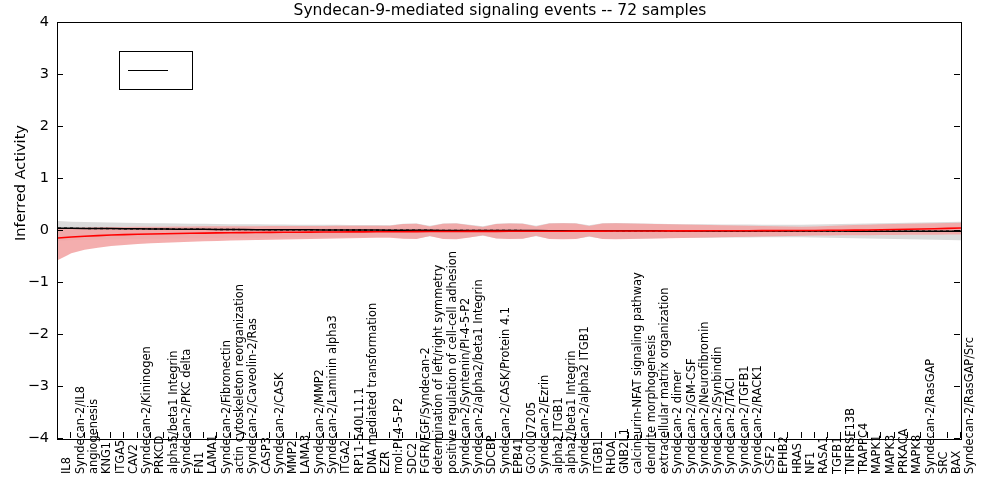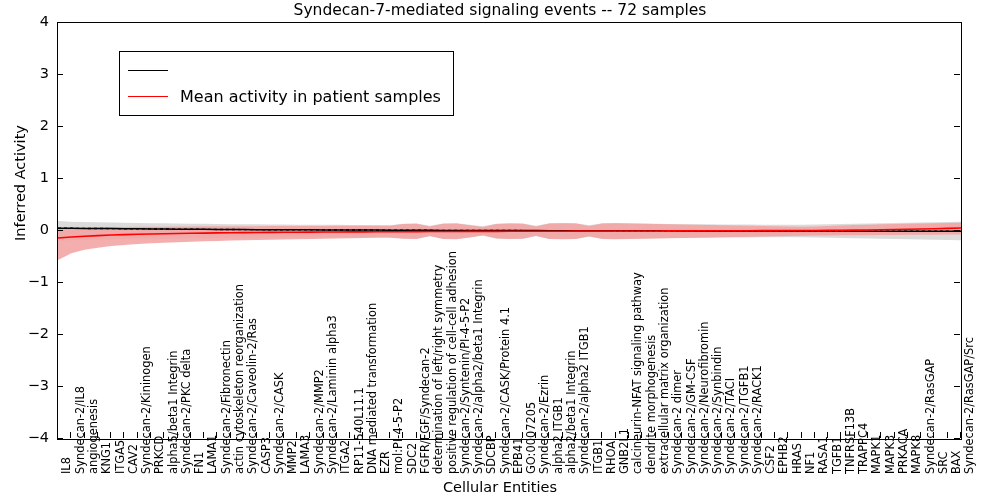--- a/index.html
+++ b/index.html
@@ -28,42 +28,38 @@
   .legend-row{display:flex;align-items:center;height:26px;}
   .legend-swatch{width:40px;height:0;border-top:1.6px solid #000;margin-right:12px;flex:0 0 auto;}
   .legend-swatch.red{border-top-color:#ff0000;}
   .legend-text{font-size:16px;color:#000;white-space:nowrap;}
 </style>
 </head>
 <body>
 
 <div id="page">
 
-  <div id="chart-title">Syndecan-7-mediated signaling events -- 72 samples</div>
+  <div id="chart-title">Syndecan-9-mediated signaling events -- 72 samples</div>
 
   <div id="plot-frame">
     <svg id="plot-svg" width="903" height="416">
       <g id="gray-band-g">
           <polygon points="0.00,198.12 13.28,198.64 26.56,198.90 39.84,199.16 53.12,199.42 66.40,199.68 79.68,199.94 92.96,200.20 106.24,200.20 119.51,200.46 132.79,200.72 146.07,200.72 159.35,200.98 172.63,201.24 185.91,201.24 199.19,201.24 212.47,201.50 225.75,201.50 239.03,201.76 252.31,201.76 265.59,201.76 278.87,201.76 292.15,202.02 305.43,202.02 318.71,202.02 331.99,202.28 345.26,200.72 358.54,200.46 371.82,202.80 385.10,200.46 398.38,200.20 411.66,201.76 424.94,203.32 438.22,200.72 451.50,200.20 464.78,200.46 478.06,202.80 491.34,200.20 504.62,199.94 517.90,200.20 531.18,202.28 544.46,200.20 557.74,199.94 571.01,200.20 584.29,200.46 597.57,200.72 610.85,200.98 624.13,201.24 637.41,201.24 650.69,201.24 663.97,201.50 677.25,201.50 690.53,201.50 703.81,201.76 717.09,201.76 730.37,201.76 743.65,201.76 756.93,201.50 770.21,201.24 783.49,200.98 796.76,200.72 810.04,200.46 823.32,200.20 836.60,199.94 849.88,199.68 863.16,199.42 876.44,199.16 889.72,198.90 903.00,198.64 903.00,217.36 889.72,217.10 876.44,216.84 863.16,216.58 849.88,216.32 836.60,216.06 823.32,215.80 810.04,215.54 796.76,215.28 783.49,215.02 770.21,214.76 756.93,214.50 743.65,214.24 730.37,214.24 717.09,214.24 703.81,214.24 690.53,214.50 677.25,214.50 663.97,214.50 650.69,214.76 637.41,214.76 624.13,214.76 610.85,215.02 597.57,215.28 584.29,215.54 571.01,215.80 557.74,216.06 544.46,215.80 531.18,213.72 517.90,215.80 504.62,216.06 491.34,215.80 478.06,213.20 464.78,215.54 451.50,215.80 438.22,215.28 424.94,212.68 411.66,214.24 398.38,215.80 385.10,215.54 371.82,213.20 358.54,215.54 345.26,215.28 331.99,213.72 318.71,213.98 305.43,213.98 292.15,213.98 278.87,214.24 265.59,214.24 252.31,214.24 239.03,214.24 225.75,214.50 212.47,214.50 199.19,214.76 185.91,214.76 172.63,214.76 159.35,215.02 146.07,215.28 132.79,215.28 119.51,215.54 106.24,215.80 92.96,215.80 79.68,216.06 66.40,216.32 53.12,216.58 39.84,216.84 26.56,217.10 13.28,217.36 0.00,217.88" fill="#d9d9d9" fill-opacity="0.95" stroke="none"></polygon>
         </g>
       <g id="red-band-g">
           <polygon points="0.00,205.14 13.28,204.88 26.56,204.62 39.84,204.36 53.12,204.10 66.40,203.94 79.68,203.84 92.96,203.74 106.24,203.63 119.51,203.53 132.79,203.42 146.07,203.32 159.35,203.32 172.63,203.27 185.91,203.22 199.19,203.16 212.47,203.11 225.75,203.06 239.03,203.01 252.31,202.96 265.59,202.90 278.87,202.85 292.15,202.80 305.43,202.80 318.71,202.75 331.99,202.70 345.26,200.98 358.54,200.72 371.82,203.58 385.10,200.72 398.38,200.46 411.66,202.28 424.94,204.10 438.22,200.98 451.50,200.46 464.78,200.72 478.06,203.58 491.34,200.46 504.62,200.20 517.90,200.46 531.18,203.06 544.46,200.46 557.74,200.20 571.01,200.46 584.29,200.72 597.57,200.98 610.85,201.24 624.13,201.50 637.41,201.76 650.69,202.02 663.97,202.28 677.25,202.54 690.53,202.80 703.81,203.06 717.09,203.32 730.37,203.53 743.65,203.63 756.93,203.42 770.21,203.06 783.49,202.54 796.76,202.02 810.04,201.66 823.32,201.34 836.60,201.08 849.88,200.82 863.16,200.62 876.44,200.36 889.72,200.10 903.00,199.78 903.00,211.43 889.72,211.54 876.44,211.64 863.16,211.74 849.88,211.85 836.60,211.95 823.32,212.06 810.04,212.16 796.76,212.26 783.49,212.37 770.21,212.47 756.93,212.58 743.65,212.68 730.37,212.94 717.09,213.20 703.81,213.46 690.53,213.72 677.25,213.98 663.97,214.24 650.69,214.50 637.41,214.76 624.13,215.02 610.85,215.28 597.57,215.54 584.29,215.80 571.01,216.06 557.74,216.32 544.46,216.06 531.18,213.20 517.90,216.06 504.62,216.32 491.34,216.06 478.06,212.84 464.78,215.80 451.50,216.06 438.22,215.54 424.94,212.16 411.66,214.50 398.38,216.16 385.10,215.90 371.82,212.94 358.54,216.06 345.26,215.80 331.99,214.66 318.71,214.86 305.43,215.07 292.15,215.28 278.87,215.49 265.59,215.70 252.31,215.90 239.03,216.16 225.75,216.42 212.47,216.68 199.19,216.94 185.91,217.26 172.63,217.57 159.35,217.88 146.07,218.30 132.79,218.66 119.51,219.13 106.24,219.65 92.96,220.27 79.68,221.00 66.40,221.94 53.12,223.08 39.84,224.64 26.56,226.72 13.28,230.36 0.00,237.12" fill="#f2a3a3" fill-opacity="0.88" stroke="none"></polygon>
         </g>
       <polyline id="black-line" fill="none" stroke="#000000" stroke-width="1.5" points="0.00,205.14 13.28,205.30 26.56,205.40 39.84,205.50 53.12,205.61 66.40,205.71 79.68,205.82 92.96,205.92 106.24,206.02 119.51,206.13 132.79,206.23 146.07,206.34 159.35,206.44 172.63,206.54 185.91,206.60 199.19,206.65 212.47,206.70 225.75,206.75 239.03,206.80 252.31,206.86 265.59,206.91 278.87,206.96 292.15,207.01 305.43,207.06 318.71,207.12 331.99,207.17 345.26,207.22 358.54,207.27 371.82,207.32 385.10,207.38 398.38,207.43 411.66,207.48 424.94,207.48 438.22,207.53 451.50,207.53 464.78,207.58 478.06,207.58 491.34,207.64 504.62,207.64 517.90,207.69 531.18,207.69 544.46,207.74 557.74,207.74 571.01,207.79 584.29,207.79 597.57,207.84 610.85,207.84 624.13,207.90 637.41,207.90 650.69,207.90 663.97,207.95 677.25,207.95 690.53,207.95 703.81,208.00 717.09,208.00 730.37,208.00 743.65,208.05 756.93,208.05 770.21,208.10 783.49,208.10 796.76,208.16 810.04,208.16 823.32,208.21 836.60,208.21 849.88,208.26 863.16,208.26 876.44,208.31 889.72,208.31 903.00,208.36"></polyline>
       <polyline id="black-dash" fill="none" stroke="#000000" stroke-width="1.4" stroke-dasharray="3,3" points="0.00,205.14 13.28,205.30 26.56,205.40 39.84,205.50 53.12,205.61 66.40,205.71 79.68,205.82 92.96,205.92 106.24,206.02 119.51,206.13 132.79,206.23 146.07,206.34 159.35,206.44 172.63,206.54 185.91,206.60 199.19,206.65 212.47,206.70 225.75,206.75 239.03,206.80 252.31,206.86 265.59,206.91 278.87,206.96 292.15,207.01 305.43,207.06 318.71,207.12 331.99,207.17 345.26,207.22 358.54,207.27 371.82,207.32 385.10,207.38 398.38,207.43 411.66,207.48 424.94,207.48 438.22,207.53 451.50,207.53 464.78,207.58 478.06,207.58 491.34,207.64 504.62,207.64 517.90,207.69 531.18,207.69 544.46,207.74 557.74,207.74 571.01,207.79 584.29,207.79 597.57,207.84 610.85,207.84 624.13,207.90 637.41,207.90 650.69,207.90 663.97,207.95 677.25,207.95 690.53,207.95 703.81,208.00 717.09,208.00 730.37,208.00 743.65,208.05 756.93,208.05 770.21,208.10 783.49,208.10 796.76,208.16 810.04,208.16 823.32,208.21 836.60,208.21 849.88,208.26 863.16,208.26 876.44,208.31 889.72,208.31 903.00,208.36"></polyline>
       <polyline id="red-line" fill="none" stroke="#ff0000" stroke-width="1.6" points="0.00,215.02 13.28,213.98 26.56,213.20 39.84,212.58 53.12,212.06 66.40,211.64 79.68,211.28 92.96,210.96 106.24,210.70 119.51,210.50 132.79,210.29 146.07,210.08 159.35,209.92 172.63,209.77 185.91,209.61 199.19,209.51 212.47,209.40 225.75,209.30 239.03,209.20 252.31,209.09 265.59,209.04 278.87,208.94 292.15,208.88 305.43,208.83 318.71,208.78 331.99,208.73 345.26,208.68 358.54,208.62 371.82,208.57 385.10,208.52 398.38,208.47 411.66,208.42 424.94,208.42 438.22,208.36 451.50,208.31 464.78,208.31 478.06,208.26 491.34,208.21 504.62,208.21 517.90,208.16 531.18,208.10 544.46,208.10 557.74,208.05 571.01,208.00 584.29,208.00 597.57,207.95 610.85,207.90 624.13,207.90 637.41,207.84 650.69,207.79 663.97,207.74 677.25,207.74 690.53,207.69 703.81,207.64 717.09,207.58 730.37,207.53 743.65,207.48 756.93,207.43 770.21,207.32 783.49,207.22 796.76,207.12 810.04,206.96 823.32,206.75 836.60,206.54 849.88,206.28 863.16,206.02 876.44,205.71 889.72,205.40 903.00,204.98"></polyline>
     </svg>
 
     <div id="legend">
       <div class="legend-row">
         <span class="legend-swatch"></span>
-      </div>
-      <div class="legend-row">
-        <span class="legend-swatch red"></span>
-        <span class="legend-text">Mean activity in patient samples</span>
       </div>
     </div>
   </div>
 
   <div id="ytick-layer">
       <div class="ytick-label" style="top: 429px; right: 951px;">−4</div>
       <div class="ytick-mark" style="left: 57px; top: 438px; position: absolute;"></div>
       <div class="ytick-mark" style="left: 954px; top: 438px; position: absolute;"></div>
       <div class="ytick-label" style="top: 377px; right: 951px;">−3</div>
       <div class="ytick-mark" style="left: 57px; top: 386px; position: absolute;"></div>
@@ -227,15 +223,14 @@
       <div class="xtick-label" style="left: 911.282px; top: 474px;">MAPK8</div>
       <div style="position: absolute; left: 920.162px; top: 432px; width: 0px; height: 6px; border-left: 1.1px solid rgb(0, 0, 0);"></div>
       <div class="xtick-label" style="left: 924.562px; top: 474px;">Syndecan-2/RasGAP</div>
       <div style="position: absolute; left: 933.441px; top: 432px; width: 0px; height: 6px; border-left: 1.1px solid rgb(0, 0, 0);"></div>
       <div class="xtick-label" style="left: 937.841px; top: 474px;">SRC</div>
       <div style="position: absolute; left: 946.721px; top: 432px; width: 0px; height: 6px; border-left: 1.1px solid rgb(0, 0, 0);"></div>
       <div class="xtick-label" style="left: 951.121px; top: 474px;">BAX</div>
       <div style="position: absolute; left: 960px; top: 432px; width: 0px; height: 6px; border-left: 1.1px solid rgb(0, 0, 0);"></div>
       <div class="xtick-label" style="left: 964.4px; top: 474px;">Syndecan-2/RasGAP/Src</div>
     </div>
-  <div id="xlabel">Cellular Entities</div>
 
 </div>
 
 </body></html>

